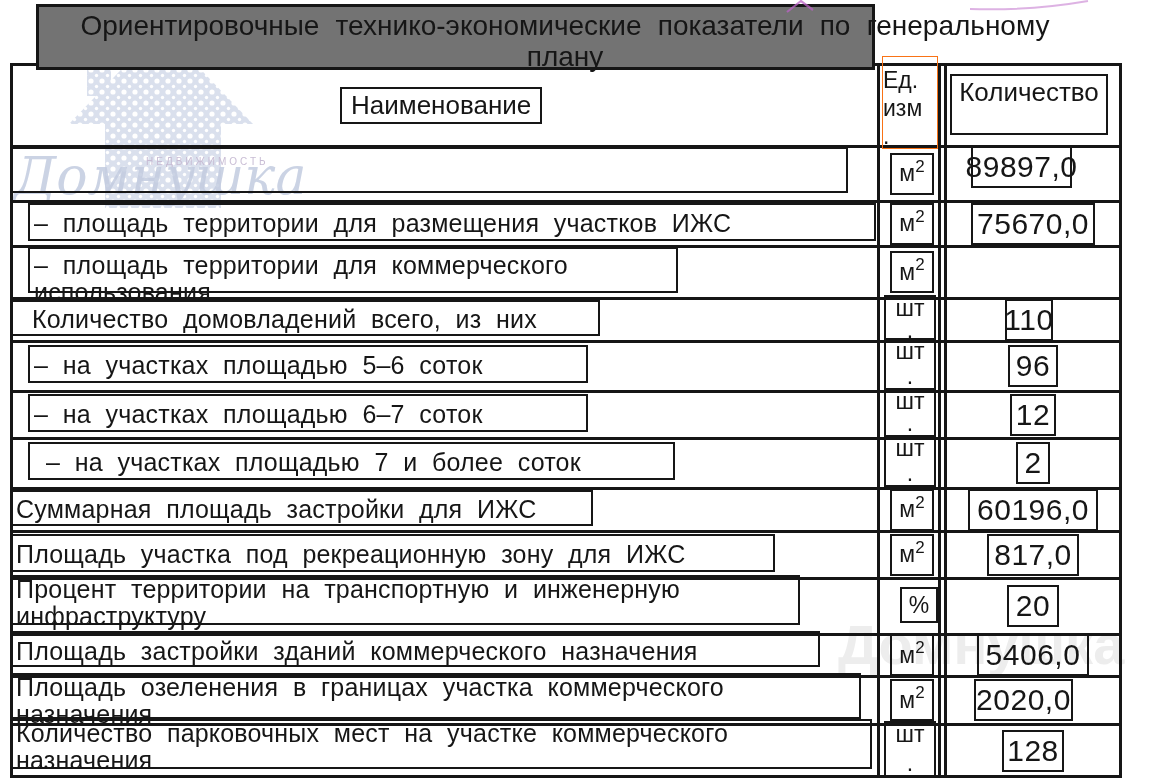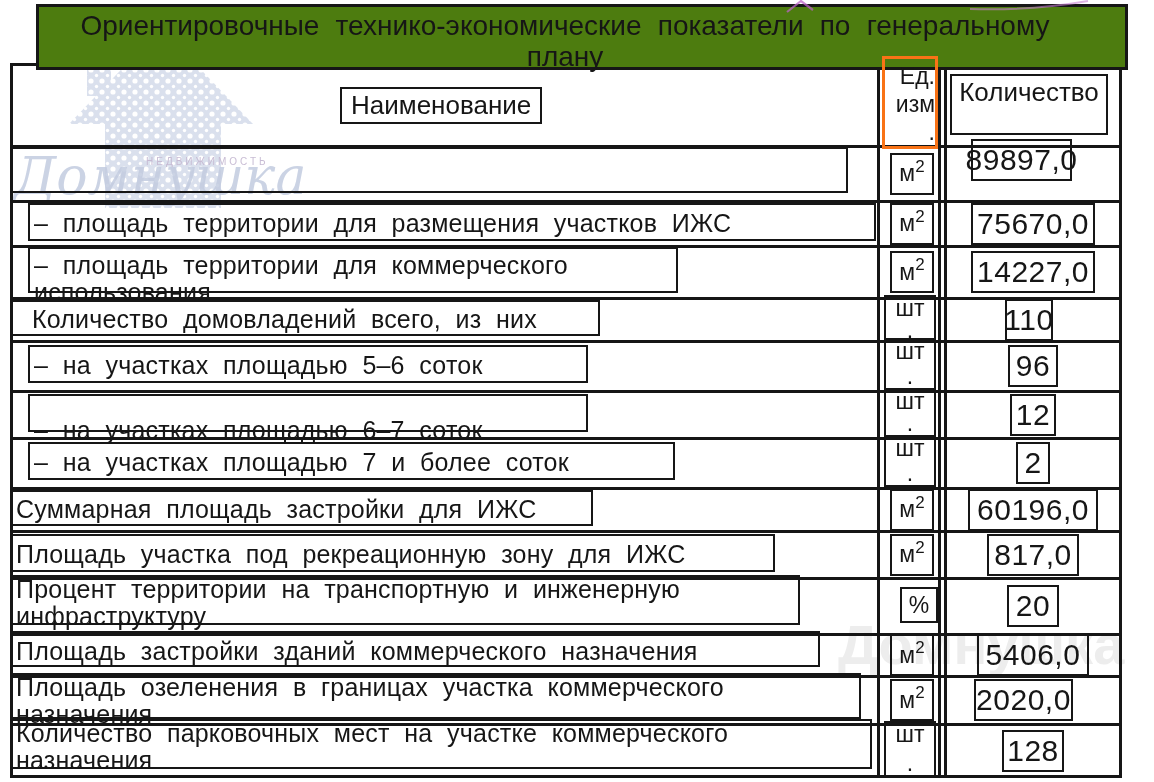--- a/index.html
+++ b/index.html
@@ -19,27 +19,27 @@
   .vline{position:absolute; width:3px; background:#161616; z-index:1;}
   .frame{position:absolute; border:2.5px solid #161616; background:transparent; z-index:2; box-sizing:border-box;}
   .nametext{position:absolute; z-index:2; font-size:25px; line-height:27px; word-spacing:.3em; letter-spacing:.2px;}
   .unitbox{position:absolute; border:2.5px solid #161616; z-index:3; box-sizing:border-box;
     display:flex; align-items:center; justify-content:center; font-size:23px; background:transparent;}
   .unitbox .sup{font-size:17px; vertical-align:top; position:relative; top:-7px;}
   .unitbox.sht{flex-direction:column; justify-content:space-between; padding:0 0 1px 0; line-height:22px;}
   .valbox{position:absolute; border:2.5px solid #161616; z-index:3; box-sizing:border-box;
     display:flex; align-items:center; justify-content:center; font-size:30px; background:transparent; letter-spacing:.5px;}
   
-  #title-box{left:36px; top:4px; width:1092px; height:66px; border:3px solid #161616;
-    background:#4d7c0f; z-index:4;}
+  #title-box{left:36px; top:4px; width:839px; height:66px; border:3px solid #161616;
+    background:#737373; z-index:4;}
   #title-text{left:5px; top:3px; width:1042px; text-align:center; font-size:28px; line-height:31px; word-spacing:.3em;}
   #hdr-name{left:340px; top:87px; border:2.5px solid #161616; padding:1px 9px;
     font-size:26px; z-index:5; background:#ffffff; word-spacing:.2em;}
-  #hdr-unit{left:882px; top:56px; width:56px; height:93px; border:3px solid #f97316;
-    font-size:23px; line-height:28px; text-align:right; z-index:5; background:transparent; padding-top:3px;}
+  #hdr-unit{left:882px; top:56px; width:56px; height:93px; border:1px solid #f97316;
+    font-size:23px; line-height:28px; text-align:left; z-index:5; background:transparent; padding-top:9px;}
   #hdr-qty{left:950px; top:74px; width:158px; height:61px; border:2.5px solid #161616;
     font-size:26px; line-height:28px; text-align:center; z-index:5; background:#ffffff;
     overflow-wrap:anywhere; padding-top:2px; word-spacing:.2em;}
   #artifacts{z-index:6; left:0; top:0;}
 </style>
 </head>
 <body>
 
 <div id="canvas">
 
@@ -91,52 +91,51 @@
     <div class="hline" style="left: 10px; top: 675px; width: 1112px;"></div>
     <div class="hline" style="left: 10px; top: 723px; width: 1112px;"></div>
     <div class="hline" style="left: 10px; top: 775px; width: 1112px;"></div>
     <div class="vline" style="left: 10px; top: 63px; height: 715px;"></div>
     <div class="vline" style="left: 877px; top: 63px; height: 715px;"></div>
     <div class="vline" style="left: 938px; top: 63px; height: 715px;"></div>
     <div class="vline" style="left: 944px; top: 63px; height: 715px;"></div>
     <div class="vline" style="left: 1119px; top: 63px; height: 715px;"></div>
     <div class="frame" style="left: 10px; top: 147px; width: 838px; height: 46px;"></div>
     <div class="unitbox" style="left: 890px; top: 152.5px; width: 44px; height: 42px;">м<span class="sup">2</span></div>
-    <div class="valbox" style="left: 971px; top: 139px; width: 101px; height: 42px;">89897,0</div>
+    <div class="valbox" style="left: 971px; top: 146px; width: 101px; height: 42px;">89897,0</div>
     <div class="frame" style="left: 28px; top: 203px; width: 848px; height: 38px;"></div>
     <div class="nametext" style="white-space: nowrap; left: 34px; top: 209.5px;">– площадь территории для размещения участков ИЖС</div>
     <div class="unitbox" style="left: 890px; top: 202.5px; width: 44px; height: 42px;">м<span class="sup">2</span></div>
     <div class="valbox" style="left: 971px; top: 202.5px; width: 124px; height: 42px;">75670,0</div>
     <div class="frame" style="left: 28px; top: 247px; width: 650px; height: 46px;"></div>
     <div class="nametext" style="left: 34px; top: 252px; width: 640px;">– площадь территории для коммерческого использования</div>
     <div class="unitbox" style="left: 890px; top: 251px; width: 44px; height: 42px;">м<span class="sup">2</span></div>
-    <div class="valbox" style="left: 971px; top: 251px; width: 124px; height: 42px;">14227,0</div>
     <div class="frame" style="left: 10px; top: 300px; width: 590px; height: 36px;"></div>
     <div class="nametext" style="white-space: nowrap; left: 32px; top: 305.5px;">Количество домовладений всего, из них</div>
     <div class="unitbox sht" style="left: 884px; top: 295px; width: 52px; height: 45px;">
       <span>шт</span>
       <span>.</span>
     </div>
     <div class="valbox" style="left: 1005px; top: 298.5px; width: 48px; height: 42px;">110</div>
     <div class="frame" style="left: 28px; top: 345px; width: 560px; height: 38px;"></div>
     <div class="nametext" style="white-space: nowrap; left: 34px; top: 352px;">– на участках площадью 5–6 соток</div>
     <div class="unitbox sht" style="left: 884px; top: 338px; width: 52px; height: 52px;">
       <span>шт</span>
       <span>.</span>
     </div>
     <div class="valbox" style="left: 1008px; top: 345px; width: 50px; height: 42px;">96</div>
     <div class="frame" style="left: 28px; top: 394px; width: 560px; height: 38px;"></div>
-    <div class="nametext" style="white-space: nowrap; left: 34px; top: 400.5px; margin-top: 16px;">– на участках площадью 6–7 соток</div>
+    <div class="nametext" style="white-space: nowrap; left: 34px; top: 400.5px;">– на участках площадью 6–7 соток</div>
     <div class="unitbox sht" style="left: 884px; top: 388px; width: 52px; height: 49px;">
       <span>шт</span>
       <span>.</span>
     </div>
     <div class="valbox" style="left: 1010px; top: 393.5px; width: 46px; height: 42px;">12</div>
     <div class="frame" style="left: 28px; top: 442px; width: 647px; height: 38px;"></div>
-    <div class="nametext" style="white-space: nowrap; left: 34px; top: 449px;">– на участках площадью 7 и более соток</div>
+    <div class="nametext" style="white-space: nowrap; left: 46px; top: 449px;">– на участках площадью 7 и более соток</div>
     <div class="unitbox sht" style="left: 884px; top: 435px; width: 52px; height: 52px;">
       <span>шт</span>
       <span>.</span>
     </div>
     <div class="valbox" style="left: 1016px; top: 442px; width: 34px; height: 42px;">2</div>
     <div class="frame" style="left: 10px; top: 490px; width: 583px; height: 36px;"></div>
     <div class="nametext" style="white-space: nowrap; left: 16px; top: 495.5px;">Суммарная площадь застройки для ИЖС</div>
     <div class="unitbox" style="left: 890px; top: 488.5px; width: 44px; height: 42px;">м<span class="sup">2</span></div>
     <div class="valbox" style="left: 968px; top: 488.5px; width: 130px; height: 42px;">60196,0</div>
     <div class="frame" style="left: 10px; top: 534px; width: 765px; height: 38px;"></div>

